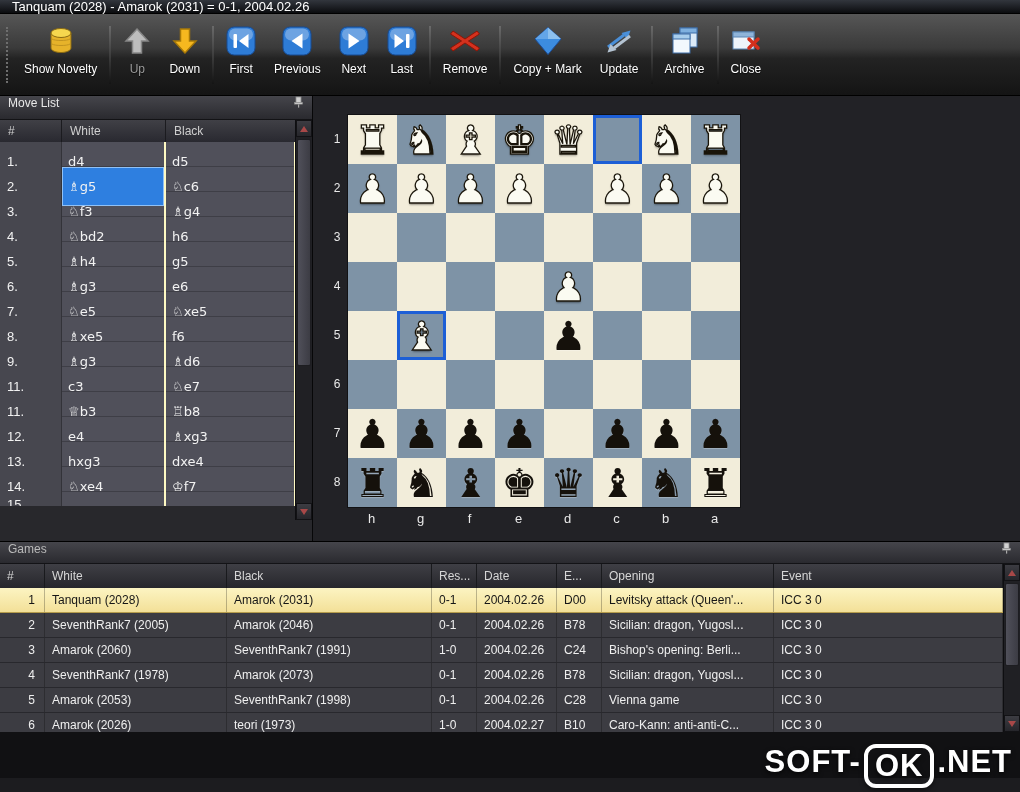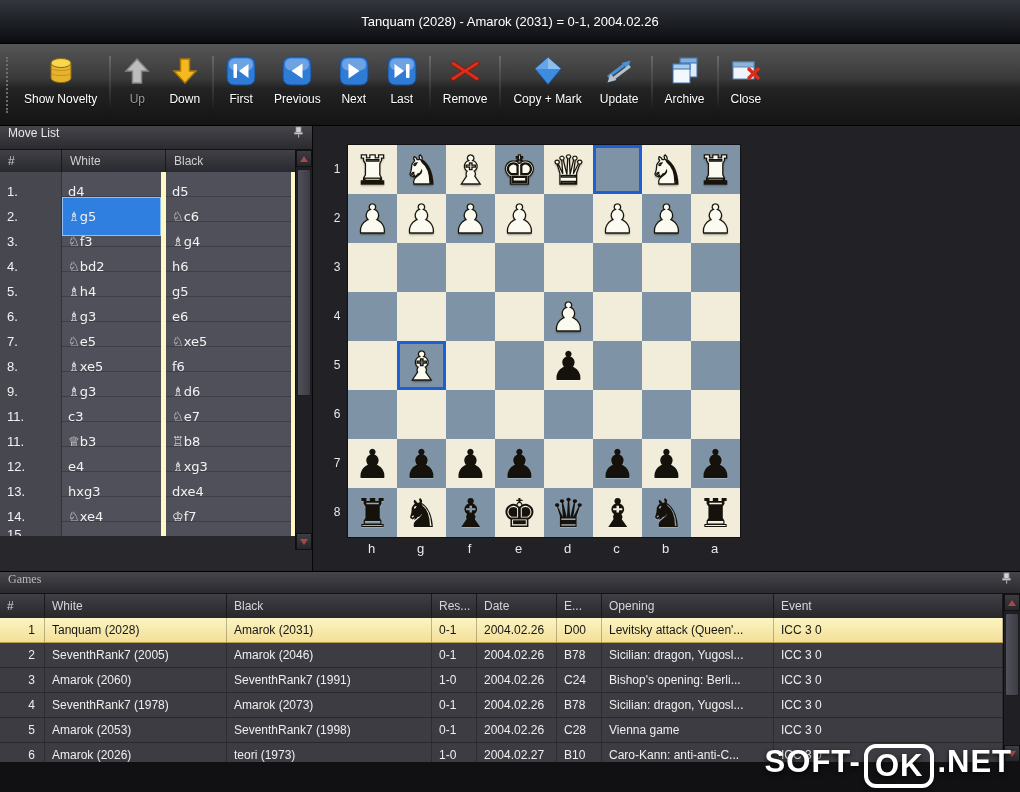--- a/index.html
+++ b/index.html
@@ -1,51 +1,51 @@
 <!DOCTYPE html>
 <html style="--sq-light: #f2edda; --sq-dark: #7e93a6; --hl: #1d5fd6; --sel-blue: #2e7fe0; --sel-row: #f3e098;"><head>
 <meta charset="utf-8">
 <style>
   * { box-sizing: border-box; margin: 0; padding: 0; }
   html,body { width:1020px; height:792px; background:#000; font-family:"Liberation Sans",sans-serif; }
   .window { position:relative; width:1020px; height:792px; overflow:hidden; background:#1c1c1f; }
 
   
-  .titlebar { height:44px; background:linear-gradient(#32363d,#0b0c0f); color:#fff;
-    font-size:13px; display:flex; align-items:center; padding:0 12px; border-bottom:1px solid #000;justify-content:center; }
+  .titlebar { height:14px; background:linear-gradient(#32363d,#0b0c0f); color:#fff;
+    font-size:13px; display:flex; align-items:center; padding:0 12px; border-bottom:1px solid #000; }
 
   
   .toolbar { height:82px; background:linear-gradient(180deg,#565656 0%,#3a3a3a 42%,#232323 55%,#141414 100%);
     display:flex; align-items:stretch; padding:3px 12px 0 6px; border-bottom:1px solid #000; }
   .tb-grip { width:5px; margin:10px 4px 12px 0; border-left:2px dotted #6e6e6e; }
   .tb-btn { display:flex; flex-direction:column; align-items:center; justify-content:flex-start;
     padding:7px 9px 4px; color:#fff; font-size:12px; gap:5px; cursor:default; white-space:nowrap; }
   .tb-ico { height:33px; display:flex; align-items:center; justify-content:center; }
   .tb-btn.disabled .tb-label { color:#9a9a9a; }
   .tb-label { text-shadow:0 1px 1px rgba(0,0,0,.7); }
   .tb-sep { width:2px; margin:9px 3px 11px; background:linear-gradient(180deg,#6a6a6a,#141414); }
 
   
   .main { display:flex; height:445px; }
 
   
   .movelist-panel { width:313px; position:relative; background:#28282c; border-right:1px solid #070708; }
   .panel-header { height:24px; background:linear-gradient(#45454b,#2a2a2f); color:#e8e8e8; font-size:12px;
     display:flex; align-items:flex-start; justify-content:space-between; padding:0 8px; border-bottom:1px solid #131316; }
-  .panel-header.games-h { height:22px; color:#b9b9b9;font-family:Liberation Serif, serif; }
+  .panel-header.games-h { height:22px; color:#b9b9b9; }
   .pin { display:flex; align-items:center; }
 
   .ml-table { position:absolute; top:24px; left:0; width:296px; height:386px; overflow:hidden; background:#2e2e33; }
   .ml-header { display:grid; grid-template-columns:62px 104px 1fr; height:22px;
     background:linear-gradient(#404046,#292930); color:#cfcfcf; font-size:12px; }
   .ml-header > div { display:flex; align-items:center; padding:0 8px; border-right:1px solid #1b1b1f; }
   .ml-row { display:grid; grid-template-columns:62px 104px 1fr; height:25px; background:#50505a;
     border-bottom:1px solid #3e3e46; color:#f2f2f2; font-size:13px; }
   .ml-num { background:#47474f; border-right:1px solid #333339; display:flex; align-items:center; padding:0 7px; }
-  .ml-cell { display:flex; align-items:center; padding:12px 6px; border-right:5px solid #fef9c3;
+  .ml-cell { display:flex; align-items:center; padding:12px 6px; border-right:2px solid #fef9c3;
     font-family:"DejaVu Sans",sans-serif; }
   .ml-cell.sel { background:var(--sel-blue); box-shadow:inset 0 0 0 1px #90c1f6; }
 
   
   .vscroll { position:absolute; width:17px; background:#202024; border-left:1px solid #0e0e11;
     display:flex; flex-direction:column; }
   .ml-scroll { top:24px; right:0; height:400px; }
   .g-scroll { top:22px; right:0; height:168px; }
   .sb-btn { height:17px; background:linear-gradient(#3c3c42,#26262b); border:1px solid #121215;
     display:flex; align-items:center; justify-content:center; }

